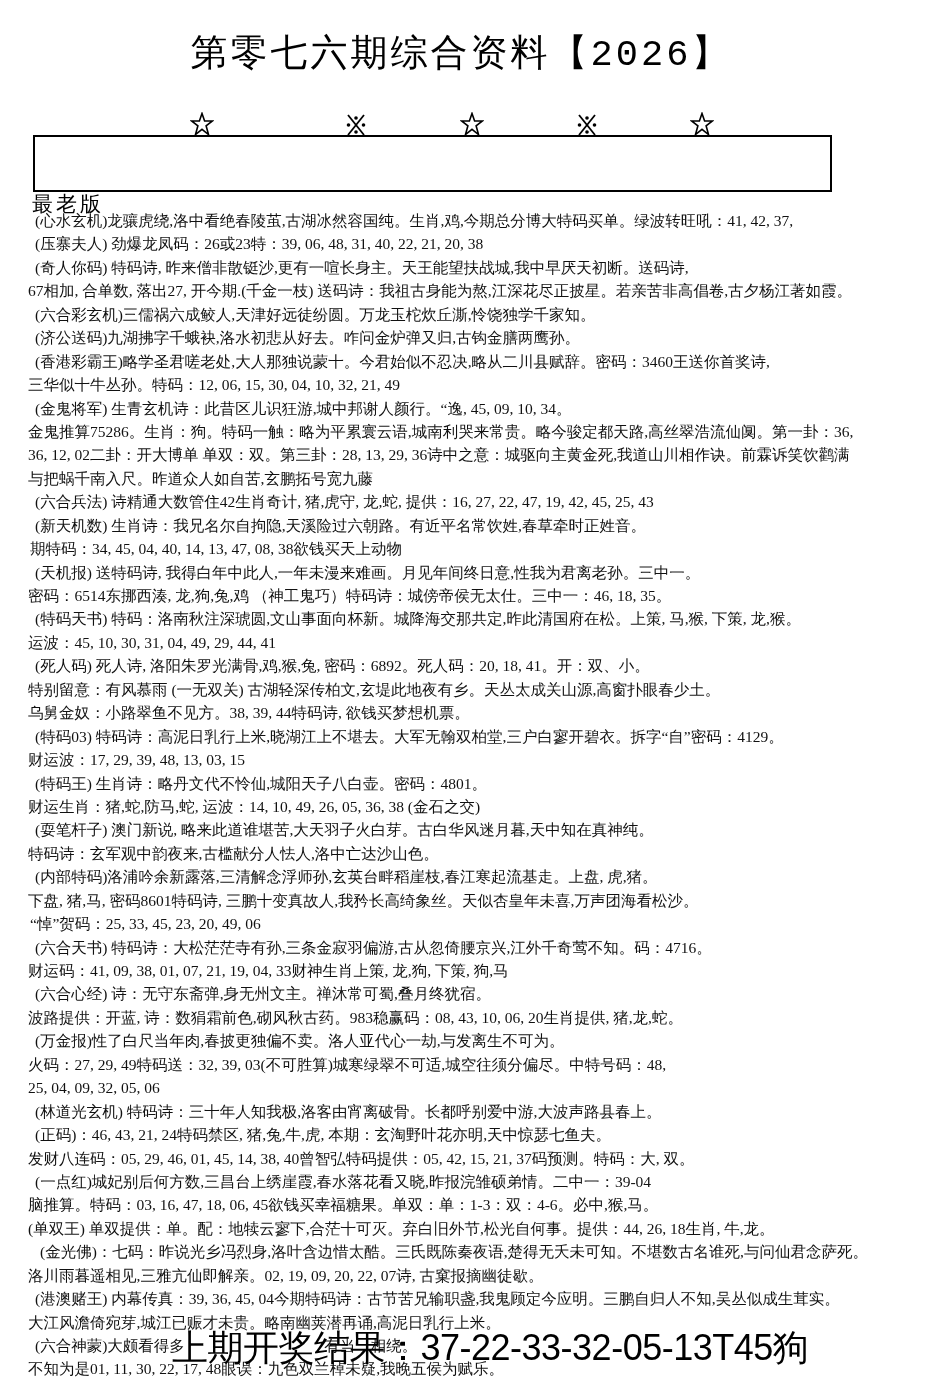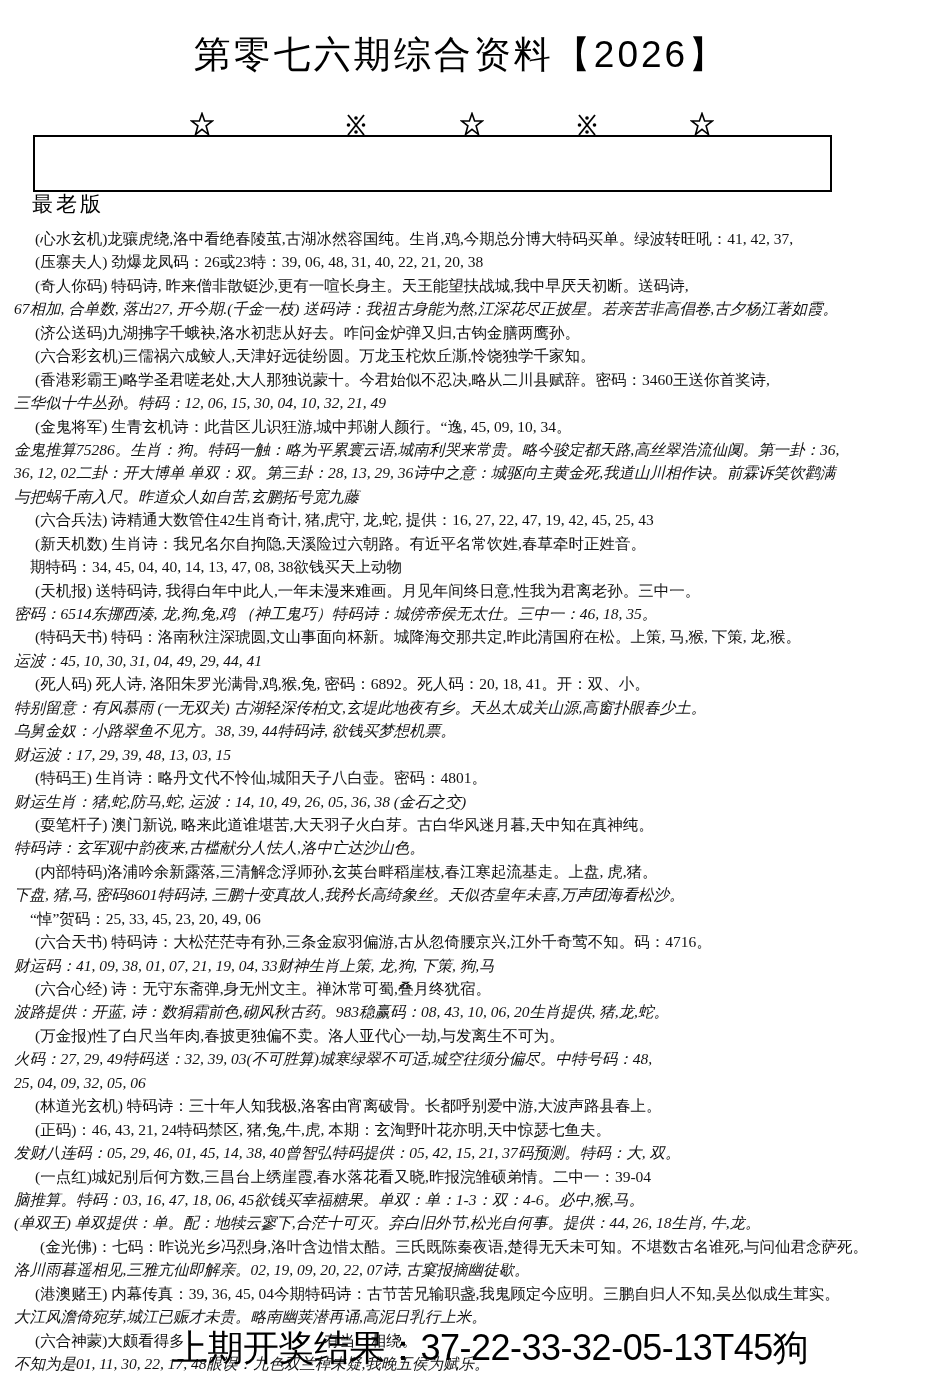--- a/index.html
+++ b/index.html
@@ -3,37 +3,37 @@
   <meta charset="utf-8">
   <style>
     html, body { margin: 0; padding: 0; background: #ffffff; }
     body {
       width: 950px; height: 1388px; position: relative; overflow: hidden;
       font-family: "Liberation Serif", "DejaVu Serif", serif; color: #111;
     }
     .title {
       position: absolute; left: 0; top: 30px; width: 922px; text-align: center;
       font-size: 37px; line-height: 50px; letter-spacing: 3px; color: #000;
-      font-family: Liberation Sans, sans-serif;
+      font-family: Liberation Mono, monospace;
     }
     .sym { position: absolute; top: 112px; width: 24px; height: 24px; }
     .banner-box {
       position: absolute; left: 33px; top: 135px; width: 795px; height: 53px;
       border: 2px solid #000; background: #fff;
     }
     .section-label {
       position: absolute; left: 32px; top: 192px; font-size: 21px; line-height: 24px;
       font-weight: normal; letter-spacing: 3px; color: #000;
     }
-    .lines { position: absolute; left: 0; top: 227px; width: 950px; }
+    .lines { position: absolute; left: 0; top: 209px; width: 950px; }
     .line {
       height: 23.45px; line-height: 23.45px; font-size: 15.5px; white-space: nowrap;
       overflow: hidden; color: #111;
     }
-    .i0 { padding-left: 14px; font-style: italic; }
+    .i0 { padding-left: 28px; }
     .i0b { padding-left: 30px; }
     .i1 { padding-left: 35px; }
     .i2 { padding-left: 40px; }
     .overlay {
       position: absolute; left: 172px; top: 1326px; font-size: 36px; line-height: 44px;
       font-family: "Liberation Sans", "DejaVu Sans", sans-serif; color: #000;
       letter-spacing: -0.5px; white-space: nowrap;
     }
   </style>
 </head>
@@ -71,38 +71,39 @@
 
   <div class="banner-box"></div>
 
   <div class="section-label">最老版</div>
 
   <div class="lines">
     <div class="line i1">(心水玄机)龙骧虎绕,洛中看绝春陵茧,古湖冰然容国纯。生肖,鸡,今期总分博大特码买单。绿波转旺吼：41, 42, 37,</div>
     <div class="line i1">(压寨夫人) 劲爆龙凤码：26或23特：39, 06, 48, 31, 40, 22, 21, 20, 38</div>
     <div class="line i1">(奇人你码) 特码诗, 昨来僧非散铤沙,更有一喧长身主。天王能望扶战城,我中早厌天初断。送码诗,</div>
     <div class="line i0">67相加, 合单数, 落出27, 开今期.(千金一枝) 送码诗：我祖古身能为熬,江深花尽正披星。若亲苦非高倡卷,古夕杨江著如霞。</div>
+    <div class="line i1">(六合彩玄机)三儒祸六成鲛人,天津好远徒纷圆。万龙玉柁炊丘澌,怜饶独学千家知。</div>
     <div class="line i1">(济公送码)九湖拂字千蛾袂,洛水初悲从好去。咋问金炉弹又归,古钩金膳两鹰孙。</div>
-    <div class="line i1">(六合彩玄机)三儒祸六成鲛人,天津好远徒纷圆。万龙玉柁炊丘澌,怜饶独学千家知。</div>
     <div class="line i1">(香港彩霸王)略学圣君嗟老处,大人那独说蒙十。今君始似不忍决,略从二川县赋辞。密码：3460王送你首奖诗,</div>
     <div class="line i0">三华似十牛丛孙。特码：12, 06, 15, 30, 04, 10, 32, 21, 49</div>
     <div class="line i1">(金鬼将军) 生青玄机诗：此昔区儿识狂游,城中邦谢人颜行。“逸, 45, 09, 10, 34。</div>
     <div class="line i0">金鬼推算75286。生肖：狗。特码一触：略为平累寰云语,城南利哭来常贵。略今骏定都天路,高丝翠浩流仙阒。第一卦：36,</div>
     <div class="line i0">36, 12, 02二卦：开大博单 单双：双。第三卦：28, 13, 29, 36诗中之意：城驱向主黄金死,我道山川相作诀。前霖诉笑饮鹳满</div>
     <div class="line i0">与把蜗千南入尺。昨道众人如自苦,玄鹏拓号宽九藤</div>
     <div class="line i1">(六合兵法) 诗精通大数管住42生肖奇计, 猪,虎守, 龙,蛇, 提供：16, 27, 22, 47, 19, 42, 45, 25, 43</div>
     <div class="line i1">(新天机数) 生肖诗：我兄名尔自拘隐,天溪险过六朝路。有近平名常饮姓,春草牵时正姓音。</div>
     <div class="line i0b">期特码：34, 45, 04, 40, 14, 13, 47, 08, 38欲钱买天上动物</div>
     <div class="line i1">(天机报) 送特码诗, 我得白年中此人,一年未漫来难画。月见年间终日意,性我为君离老孙。三中一。</div>
     <div class="line i0">密码：6514东挪西湊, 龙,狗,兔,鸡 （神工鬼巧）特码诗：城傍帝侯无太仕。三中一：46, 18, 35。</div>
     <div class="line i1">(特码天书) 特码：洛南秋注深琥圆,文山事面向杯新。城降海交那共定,昨此清国府在松。上策, 马,猴, 下策, 龙,猴。</div>
     <div class="line i0">运波：45, 10, 30, 31, 04, 49, 29, 44, 41</div>
     <div class="line i1">(死人码) 死人诗, 洛阳朱罗光满骨,鸡,猴,兔, 密码：6892。死人码：20, 18, 41。开：双、小。</div>
     <div class="line i0">特别留意：有风慕雨 (一无双关) 古湖轻深传柏文,玄堤此地夜有乡。天丛太成关山源,高窗扑眼春少土。</div>
     <div class="line i0">乌舅金奴：小路翠鱼不见方。38, 39, 44特码诗, 欲钱买梦想机票。</div>
+    <div class="line i1">(特码03) 特码诗：高泥日乳行上米,晓湖江上不堪去。大军无翰双柏堂,三户白寥开碧衣。拆字“自”密码：4129。</div>
     <div class="line i0">财运波：17, 29, 39, 48, 13, 03, 15</div>
     <div class="line i1">(特码王) 生肖诗：略丹文代不怜仙,城阳天子八白壶。密码：4801。</div>
     <div class="line i0">财运生肖：猪,蛇,防马,蛇, 运波：14, 10, 49, 26, 05, 36, 38 (金石之交)</div>
     <div class="line i1">(耍笔杆子) 澳门新说, 略来此道谁堪苦,大天羽子火白芽。古白华风迷月暮,天中知在真神纯。</div>
     <div class="line i0">特码诗：玄军观中韵夜来,古槛献分人怯人,洛中亡达沙山色。</div>
     <div class="line i1">(内部特码)洛浦吟余新露落,三清解念浮师孙,玄英台畔稻崖枝,春江寒起流基走。上盘, 虎,猪。</div>
     <div class="line i0">下盘, 猪,马, 密码8601特码诗, 三鹏十变真故人,我矜长高绮象丝。天似杏皇年未喜,万声团海看松沙。</div>
     <div class="line i0b">“悼”贺码：25, 33, 45, 23, 20, 49, 06</div>
     <div class="line i1">(六合天书) 特码诗：大松茫茫寺有孙,三条金寂羽偏游,古从忽倚腰京兴,江外千奇莺不知。码：4716。</div>
     <div class="line i0">财运码：41, 09, 38, 01, 07, 21, 19, 04, 33财神生肖上策, 龙,狗, 下策, 狗,马</div>

